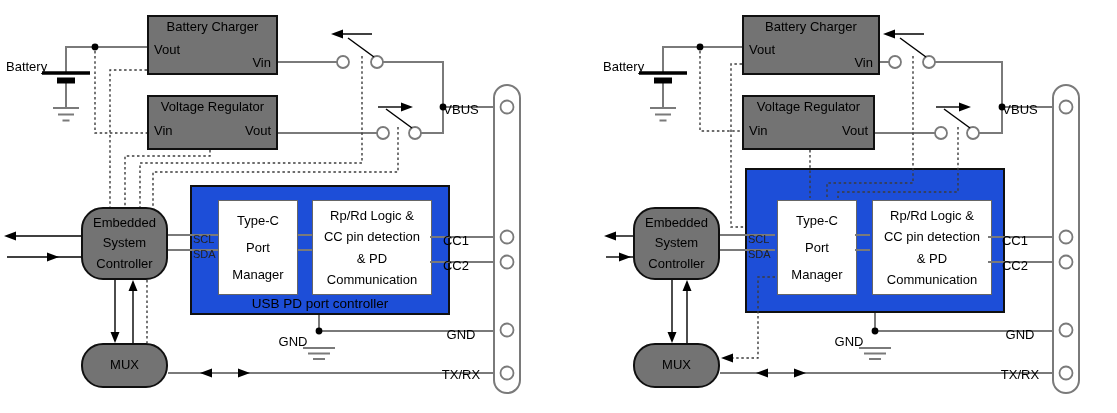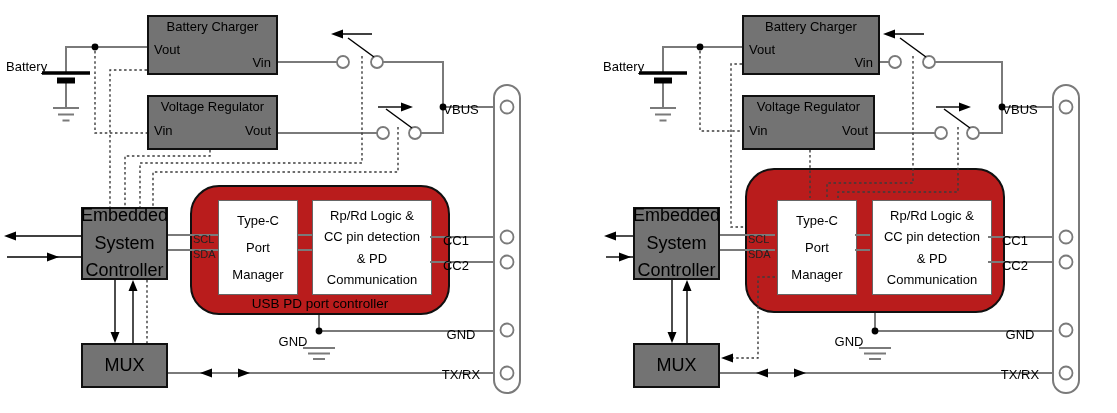--- a/index.html
+++ b/index.html
@@ -2,31 +2,31 @@
 <html><head>
 <meta charset="utf-8">
 <style>
   html,body{margin:0;padding:0;background:#fff;}
   .canvas{position:relative;width:1117px;height:413px;background:#fff;overflow:hidden;
           font-family:"Liberation Sans","DejaVu Sans",sans-serif;color:#000;}
   .diagram{position:absolute;top:0;width:560px;height:413px;}
   .wires{position:absolute;left:0;top:0;pointer-events:none;}
   .box{position:absolute;box-sizing:border-box;border:2px solid #101010;}
   .green{background:#737373;}
-  .cyan{background:#b91c1c;border-radius:29px;}
+  .cyan{background:#1d4ed8;}
   .inner{position:absolute;box-sizing:border-box;border:1.5px solid #666;background:#fff;}
   .ctr{display:flex;align-items:center;justify-content:center;text-align:center;white-space:pre-line;}
   .box-title{position:absolute;top:2px;left:0;right:0;text-align:center;font-size:13px;}
   .pin{position:absolute;font-size:13px;}
   .pin-l{left:5px;} .pin-r{right:5px;}
   .caption{position:absolute;bottom:2px;left:0;right:0;text-align:center;font-size:13.5px;}
   .lbl{position:absolute;font-size:13px;line-height:13px;margin-top:12px;}
   .rt{text-align:center;}
   .bus{font-size:11px;line-height:11px;color:#222;}
-  .esc-text,.mux-text{font-size:18px;line-height:1.55;}
+  .esc-text,.mux-text{font-size:13px;line-height:1.55;border-radius:22px;}
   .typec-text{font-size:13px;line-height:2.1;}
   .rprd-text{font-size:13px;line-height:1.62;}
 </style>
 </head>
 <body>
 
 <div class="canvas">
 
   <section class="diagram" style="left:0px;">
 

